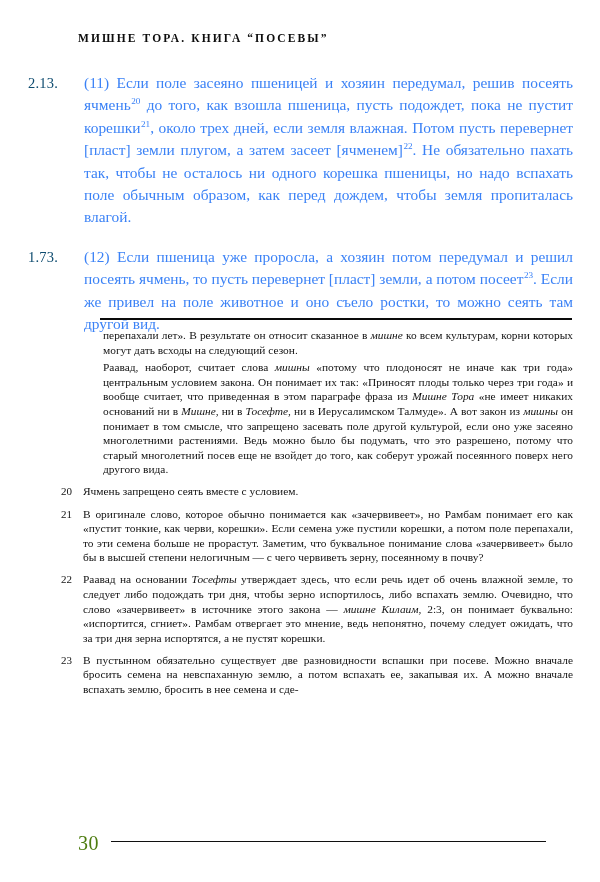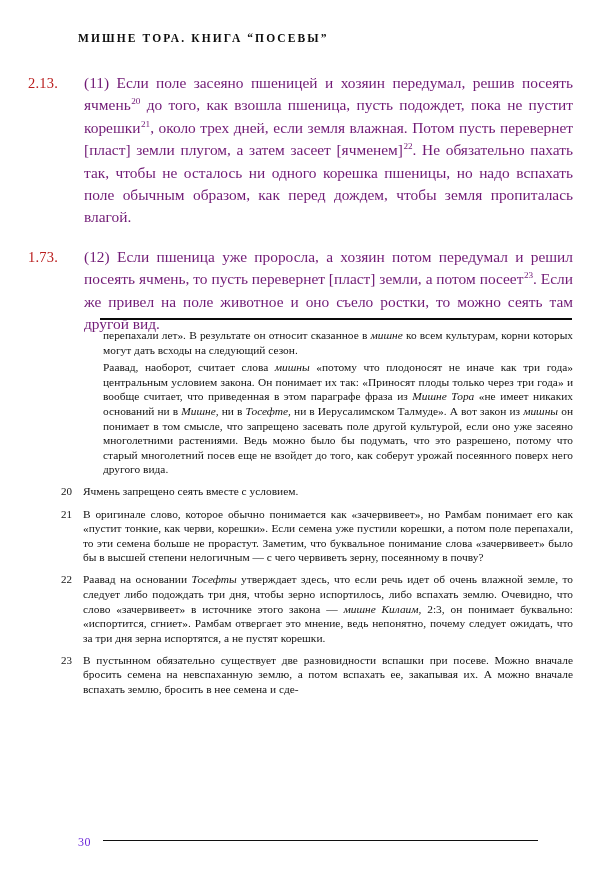--- a/index.html
+++ b/index.html
@@ -70,30 +70,30 @@
   .halacha {
     display: flex;
     align-items: flex-start;
     margin-bottom: 17px;
   }
   .halacha-num {
     width: 56px;
     flex: 0 0 56px;
     font-size: 14.5px;
     line-height: 22.4px;
-    color: #b91c1c;
+    color: #0c4a6e;
     padding-top: 0px;
     letter-spacing: 0.2px;
   }
   .halacha-text {
     flex: 1 1 auto;
     font-size: 15.4px;
     line-height: 22.4px;
     text-align: justify;
-    color: #701a75;
+    color: #3b82f6;
     hyphens: manual;
   }
   .halacha-text.justified {
     text-align: justify;
     text-align-last: left;
   }
   sup.note {
     font-size: 9.2px;
     vertical-align: super;
     line-height: 0;
@@ -156,22 +156,22 @@
 
   
   .folio {
     position: absolute;
     left: 78px;
     bottom: 24px;
     width: 495px;
     height: 26px;
   }
   .folio-num {
-    font-size: 12px;
-    color: #6d28d9;
+    font-size: 20px;
+    color: #4d7c0f;
     display: inline-block;
     vertical-align: middle;
     letter-spacing: 0.5px;
   }
   .folio-rule {
     display: inline-block;
     vertical-align: middle;
     width: 435px;
     height: 1.5px;
     background: #101010;

